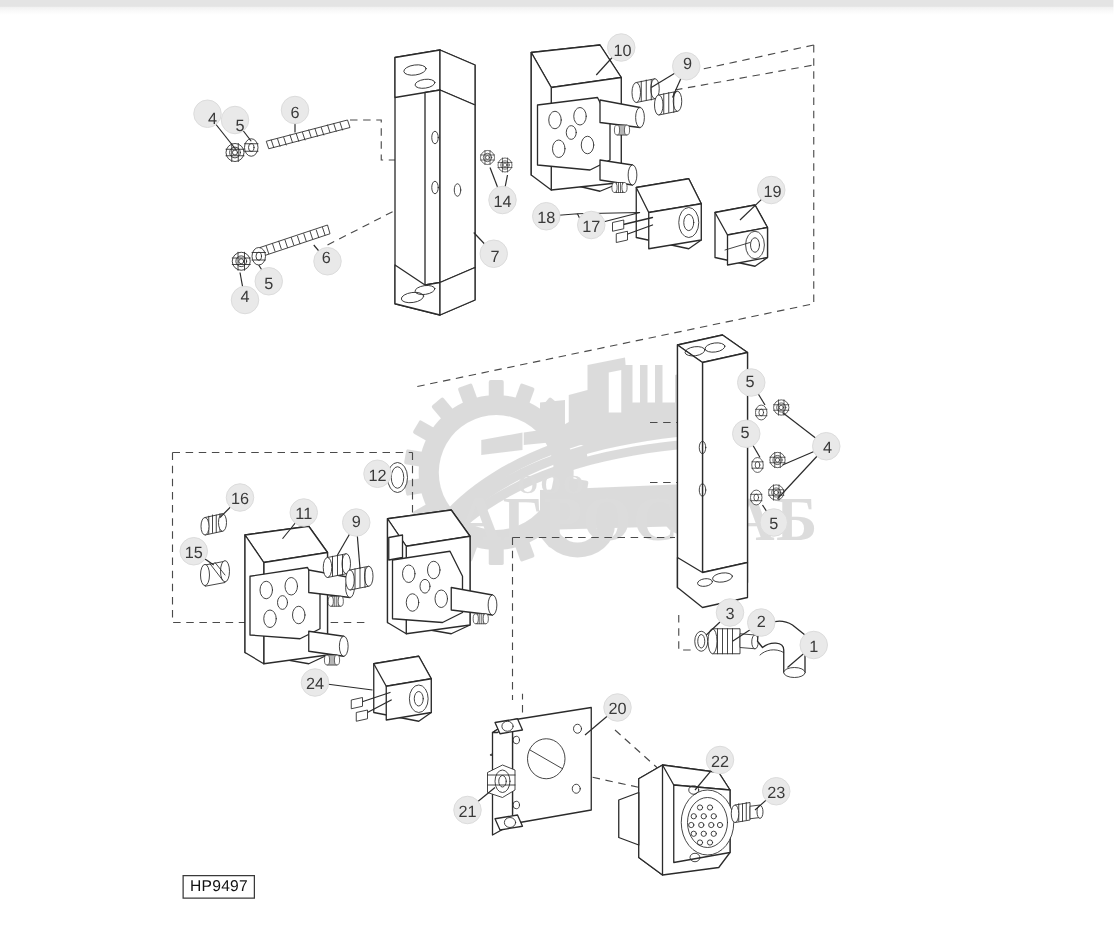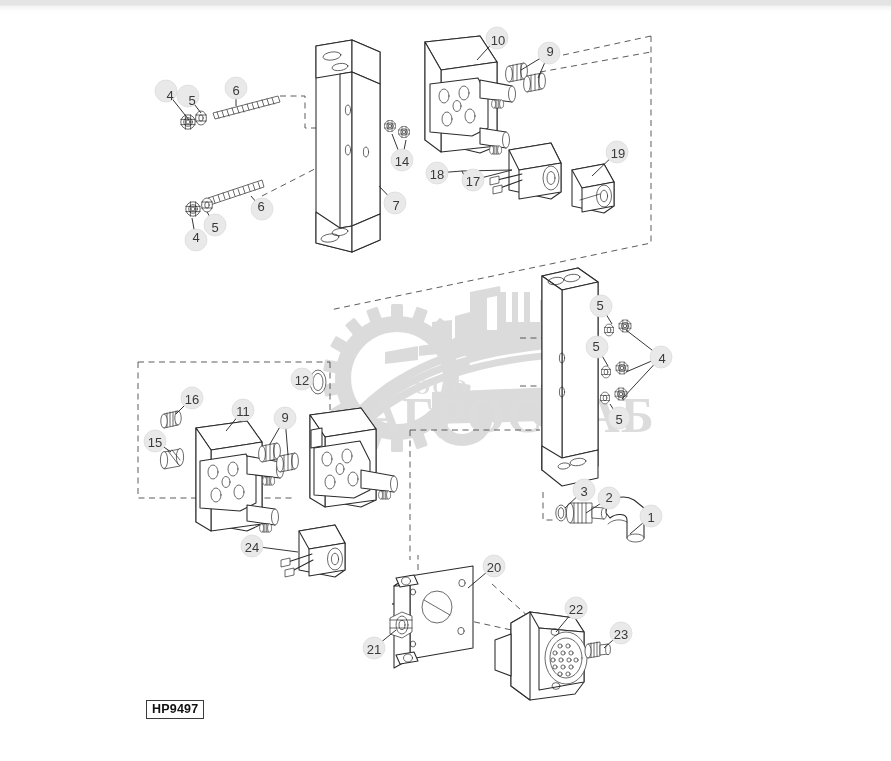--- a/index.html
+++ b/index.html
@@ -39,21 +39,20 @@
     top: 700px;
     border: 1.4px solid #3a3a3a;
     padding: 1px 5px 2px 5px;
     font-family: "Liberation Sans", sans-serif;
     font-size: 12.5px;
     line-height: 14px;
     color: #111111;
     letter-spacing: 0.2px;
     background: #ffffff;
     white-space: nowrap;
-    font-weight: bold;
   }
 </style>
 </head>
 <body>
 
 <div id="page">
 
   <div id="top-band"></div>
 
   <svg id="diagram" viewBox="0 0 891 761">

